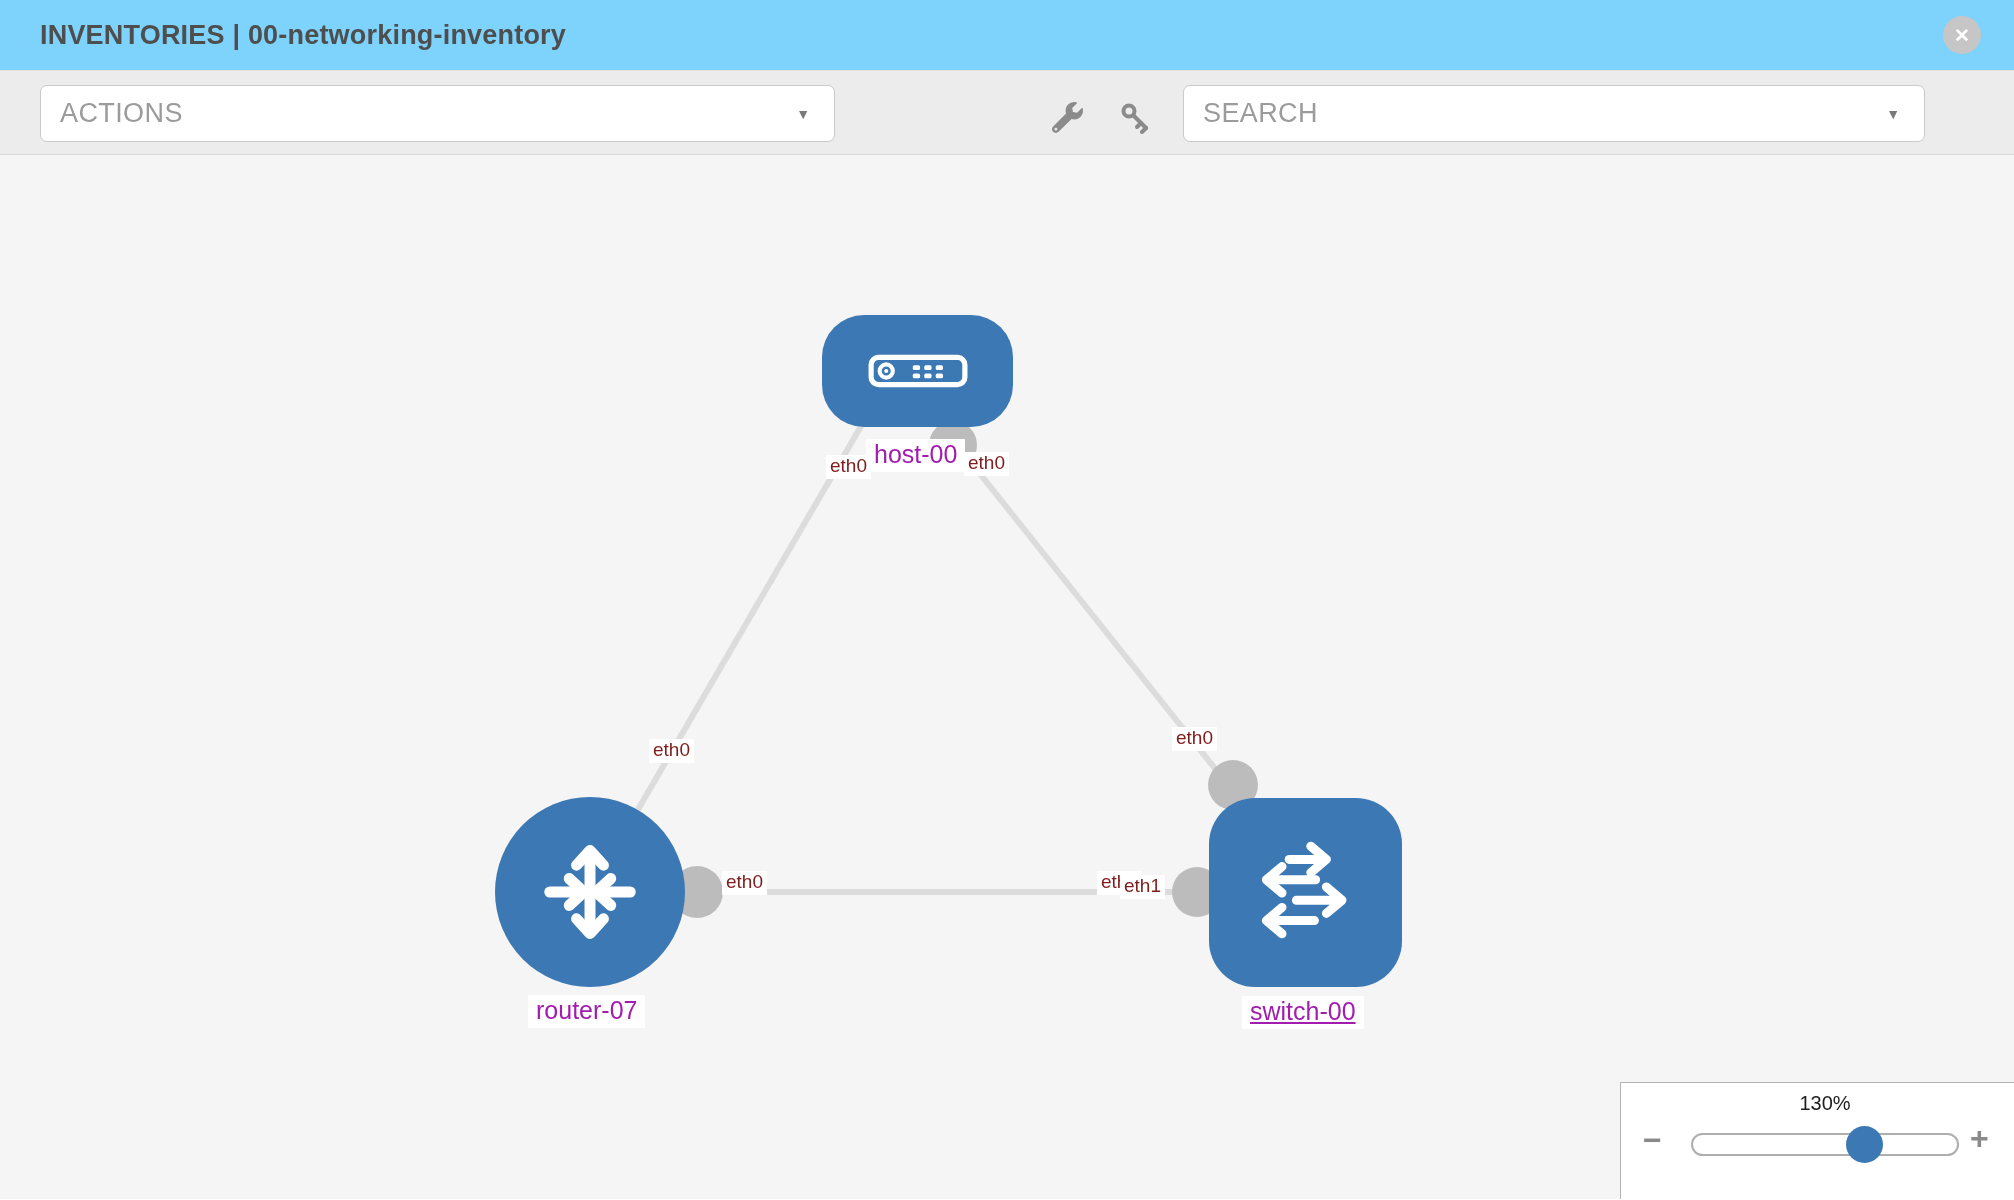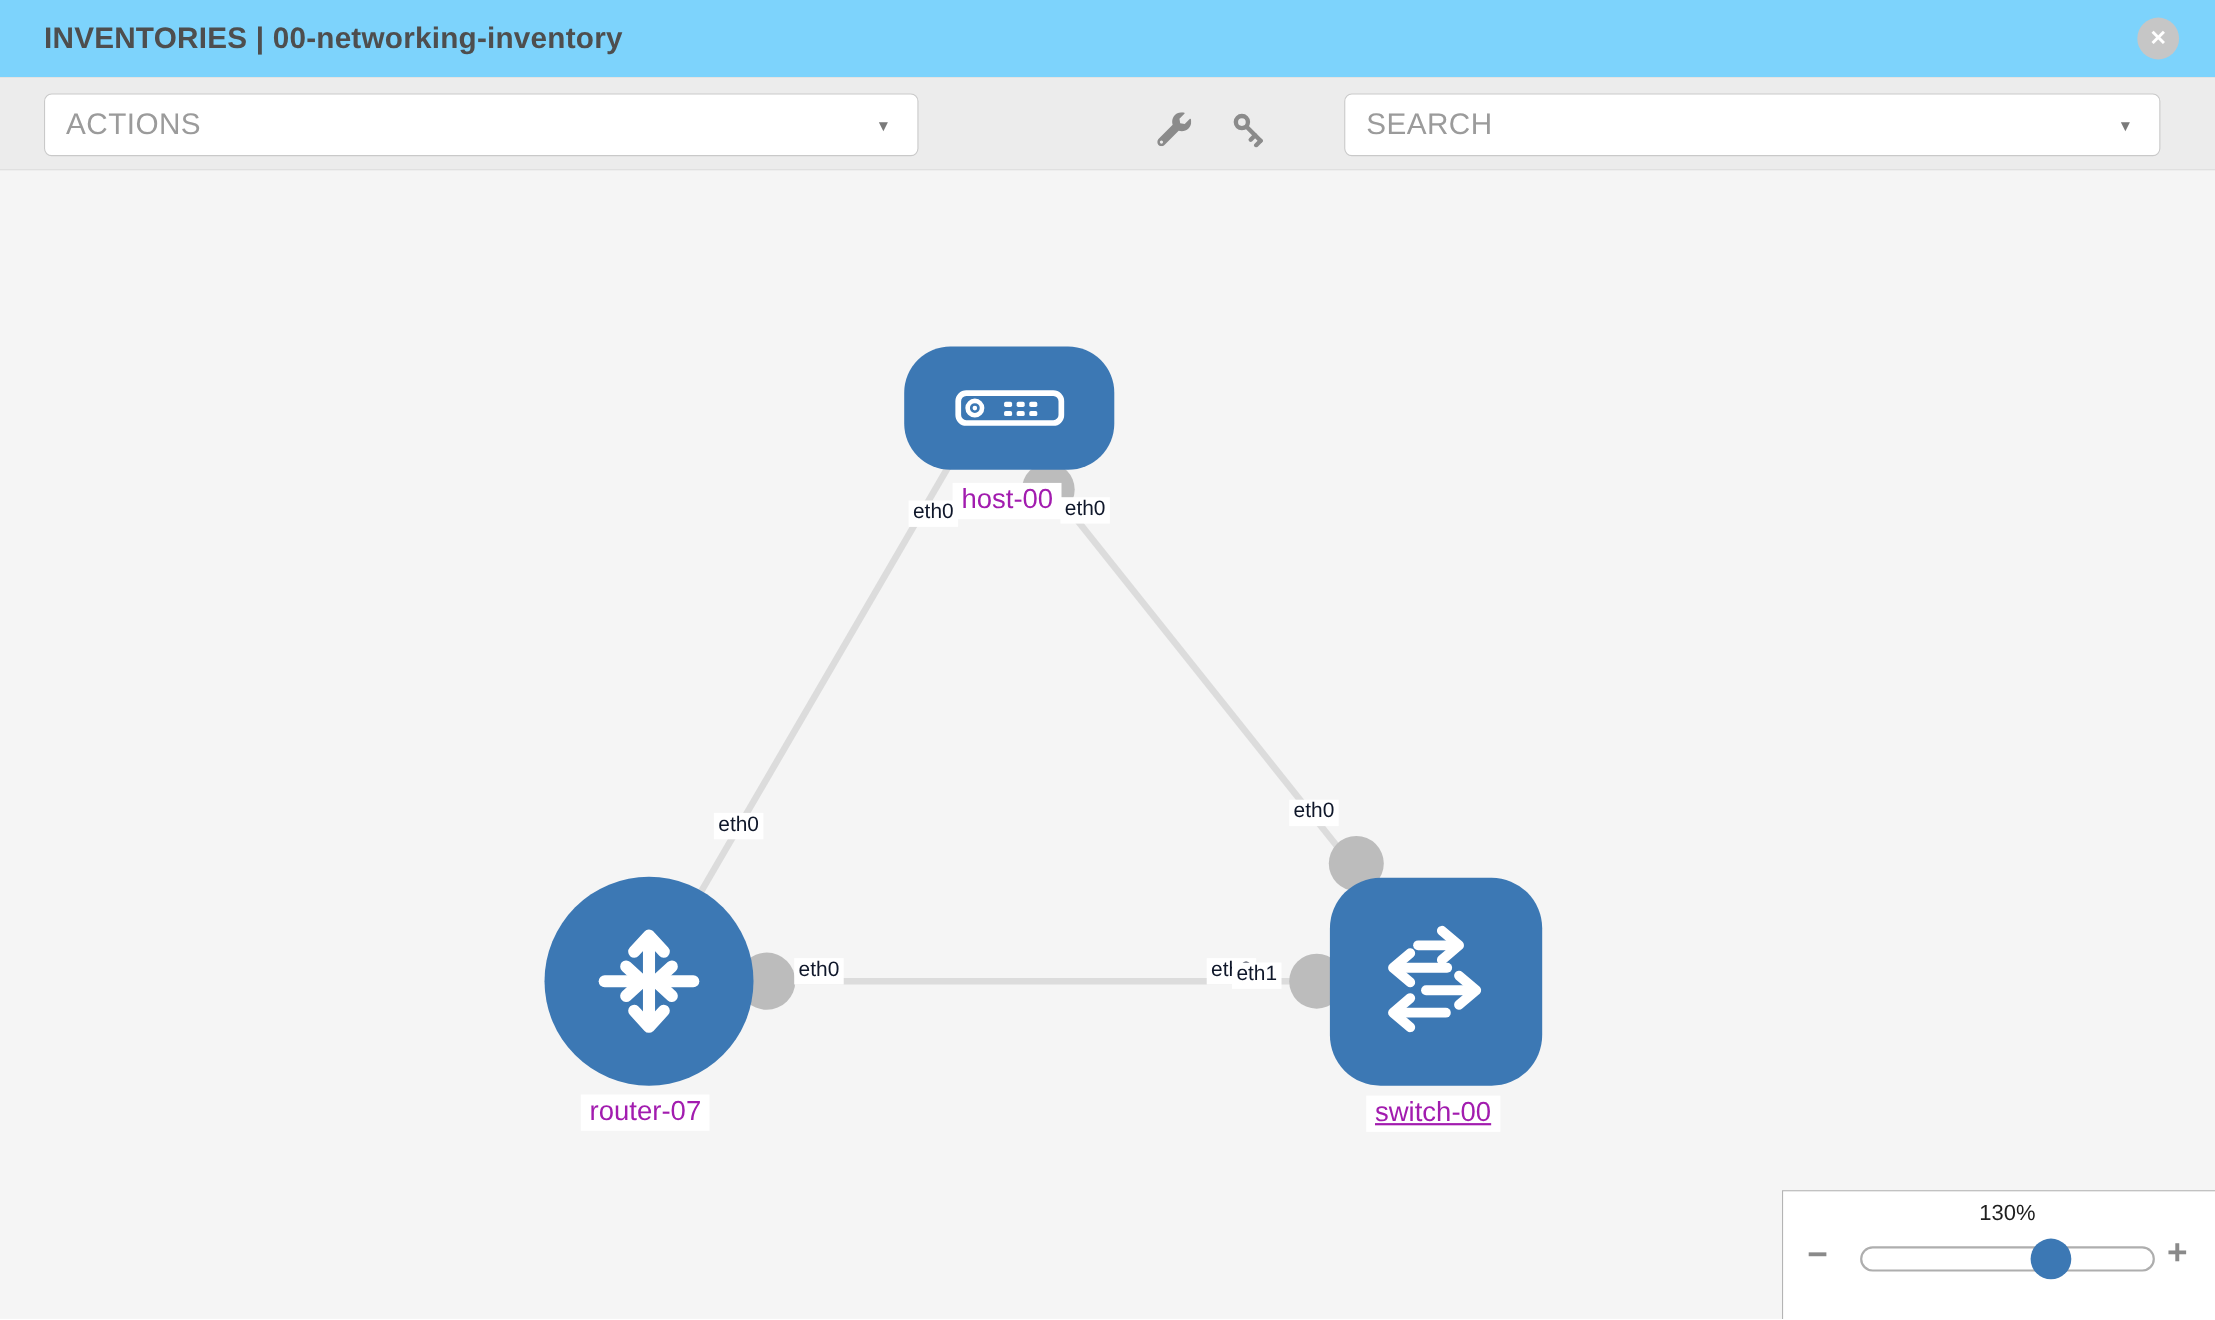--- a/index.html
+++ b/index.html
@@ -20,21 +20,21 @@
   .toolbar { position:relative; width:100%; height:84px; background:#ececec;
              border-bottom:1px solid #d8d8d8; }
   .select-box { position:absolute; top:14px; height:57px; background:#ffffff;
                 border:1px solid #c9c9c9; border-radius:7px; display:flex;
                 align-items:center; cursor:pointer; }
   .select-box .sel-label { padding-left:19px; font-size:27px; color:#9b9b9b;
                            letter-spacing:.4px; }
   .select-box .caret { position:absolute; right:24px; top:50%; transform:translateY(-50%);
                        font-size:14px; color:#7a7a7a; }
   #actions-box { left:40px; width:795px; }
-  #search-box  { left:1183px; width:742px;margin-left:39px; }
+  #search-box  { left:1183px; width:742px; }
   .tool-icon { position:absolute; top:27px; width:38px; height:38px; cursor:pointer;
                display:flex; align-items:center; justify-content:center; }
   #wrench-btn { left:1048px; }
   #key-btn    { left:1116px; }
 
   
   .canvas { position:relative; width:2014px; height:1044px; background:#f5f5f5;
             overflow:hidden; }
   .links-svg { position:absolute; left:0; top:0; z-index:1; }
   .node { position:absolute; z-index:2; background:#3c78b4; cursor:pointer;
@@ -42,21 +42,21 @@
   #node-host   { left:822px; top:160px; width:191px; height:112px; border-radius:42px; }
   #node-router { left:495px; top:642px; width:190px; height:190px; border-radius:50%; }
   #node-switch { left:1209px; top:643px; width:193px; height:189px; border-radius:46px; }
 
   .node-label { position:absolute; z-index:3; background:#ffffff; color:#a21caf;
                 font-size:25px; padding:1px 8px 3px 8px; white-space:nowrap; }
   #label-host   { left:866px; top:284px; }
   #label-router { left:528px; top:840px; }
   #label-switch { left:1242px; top:841px;text-decoration:underline; }
 
-  .port-label { position:absolute; z-index:3; background:#ffffff; color:#0f172a;
+  .port-label { position:absolute; z-index:3; background:#ffffff; color:#7f1d1d;
                 font-size:19px; padding:0 4px 2px 4px; white-space:nowrap; }
   #port-host-left   { left:826px;  top:300px; }
   #port-host-right  { left:964px;  top:297px; }
   #port-router-link { left:649px;  top:584px; }
   #port-switch-link { left:1172px; top:572px; }
   #port-router-right{ left:722px;  top:716px; }
   #port-switch-back { left:1097px; top:716px; z-index:3; }
   #port-switch-front{ left:1120px; top:720px; z-index:4; }
 
   

